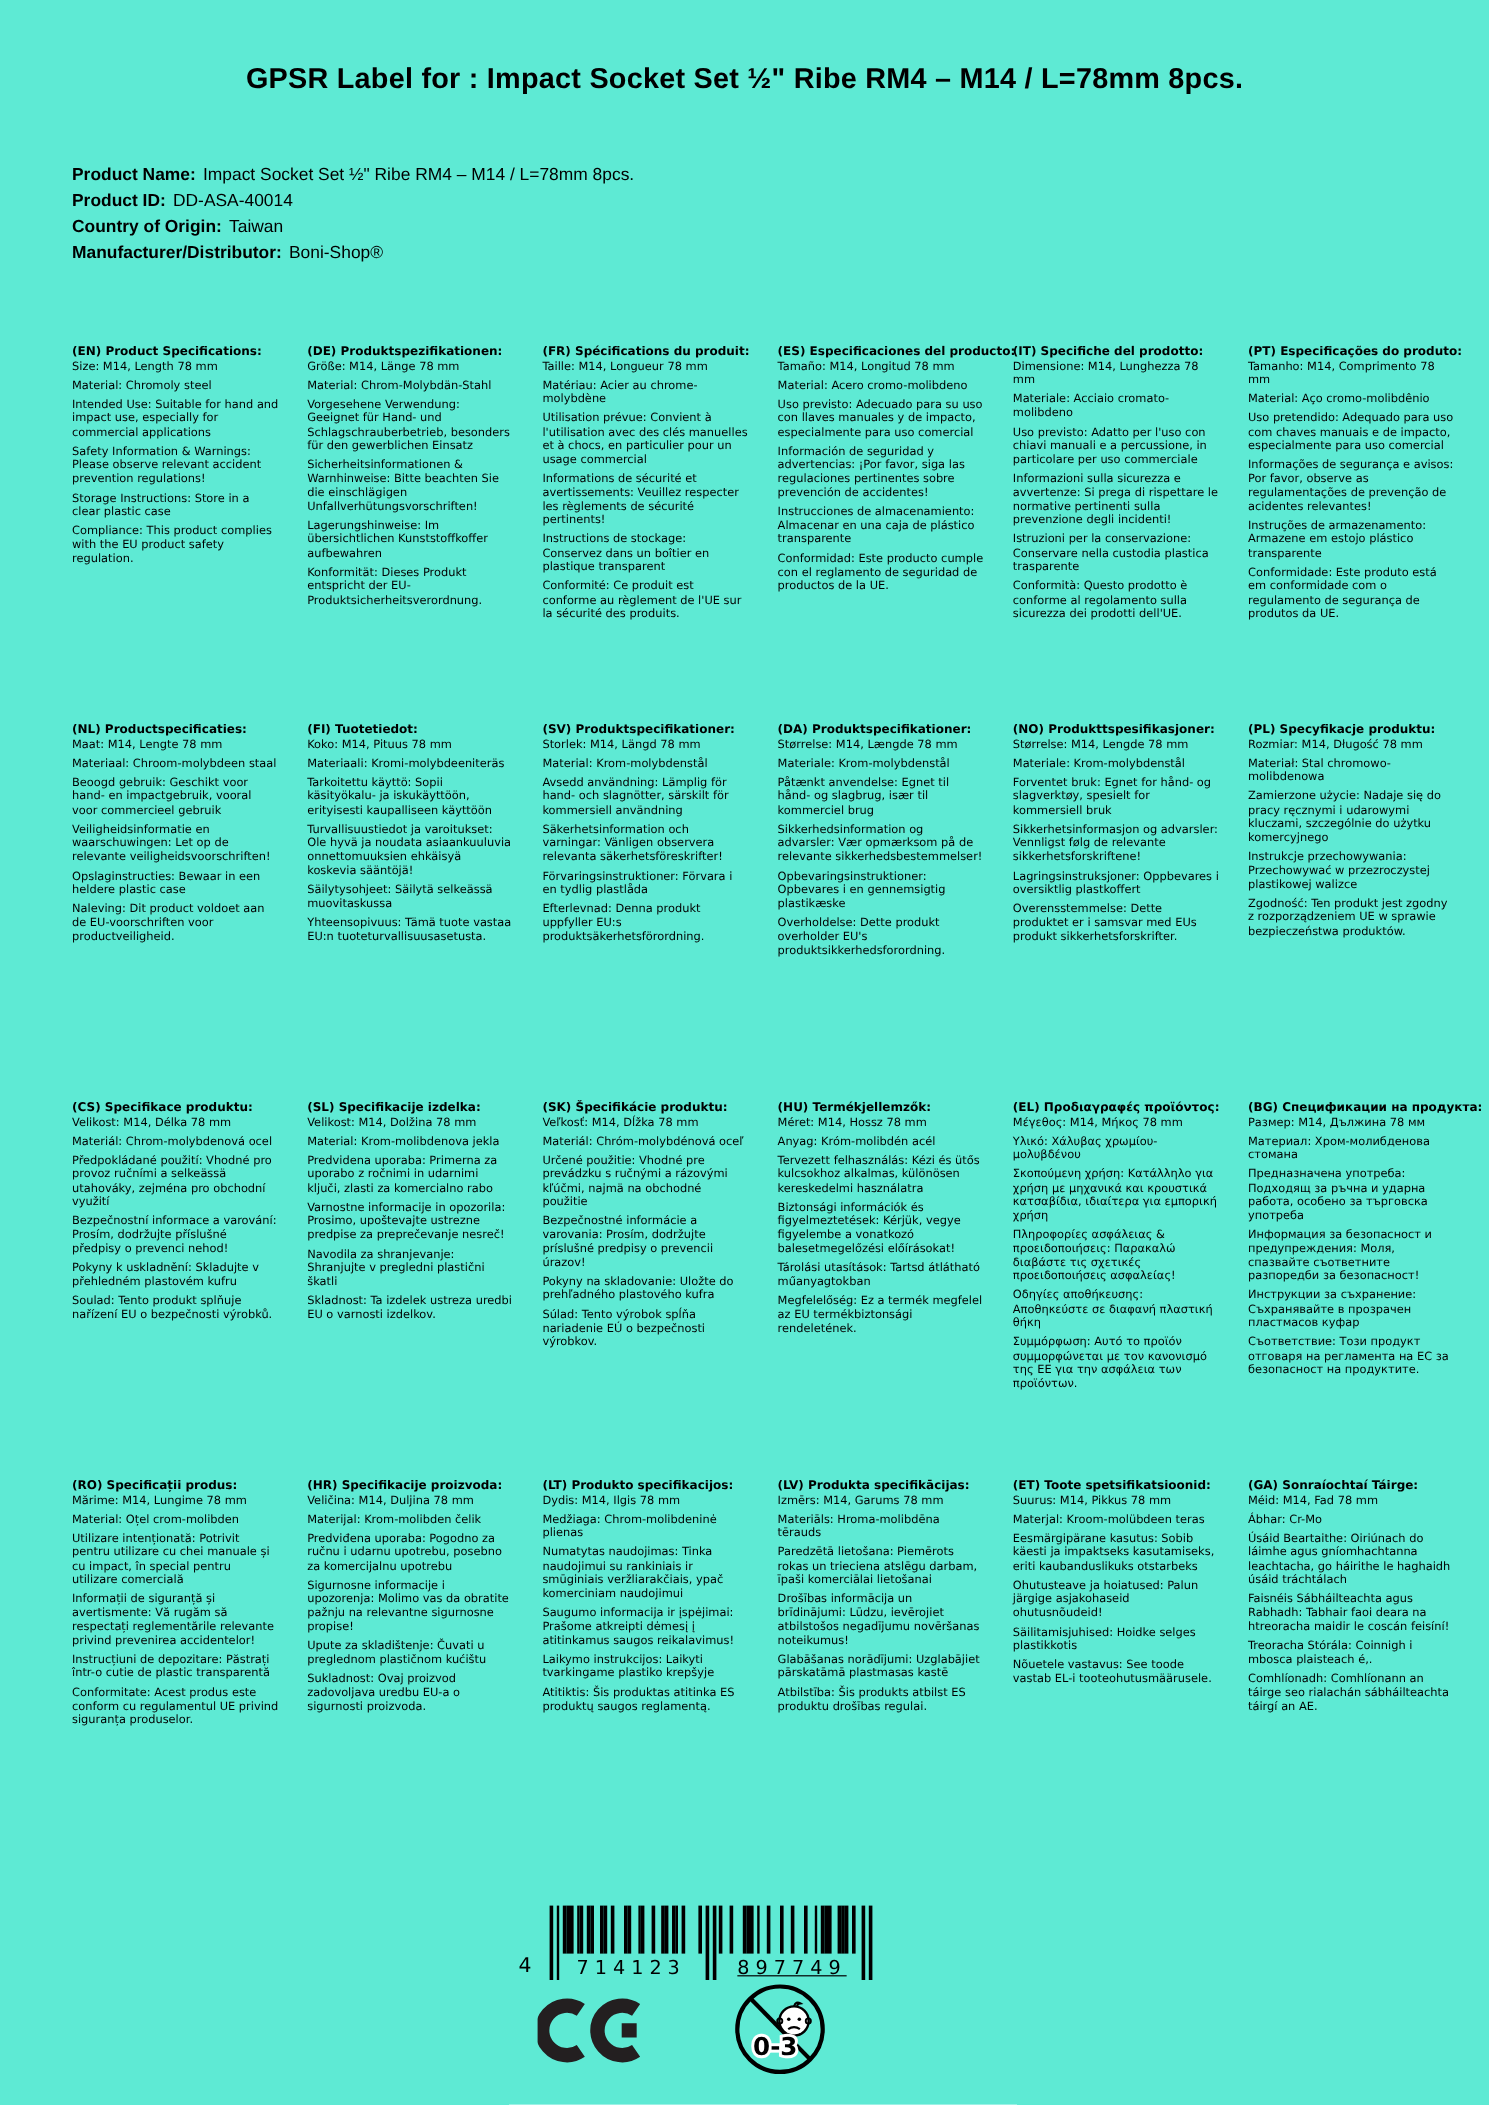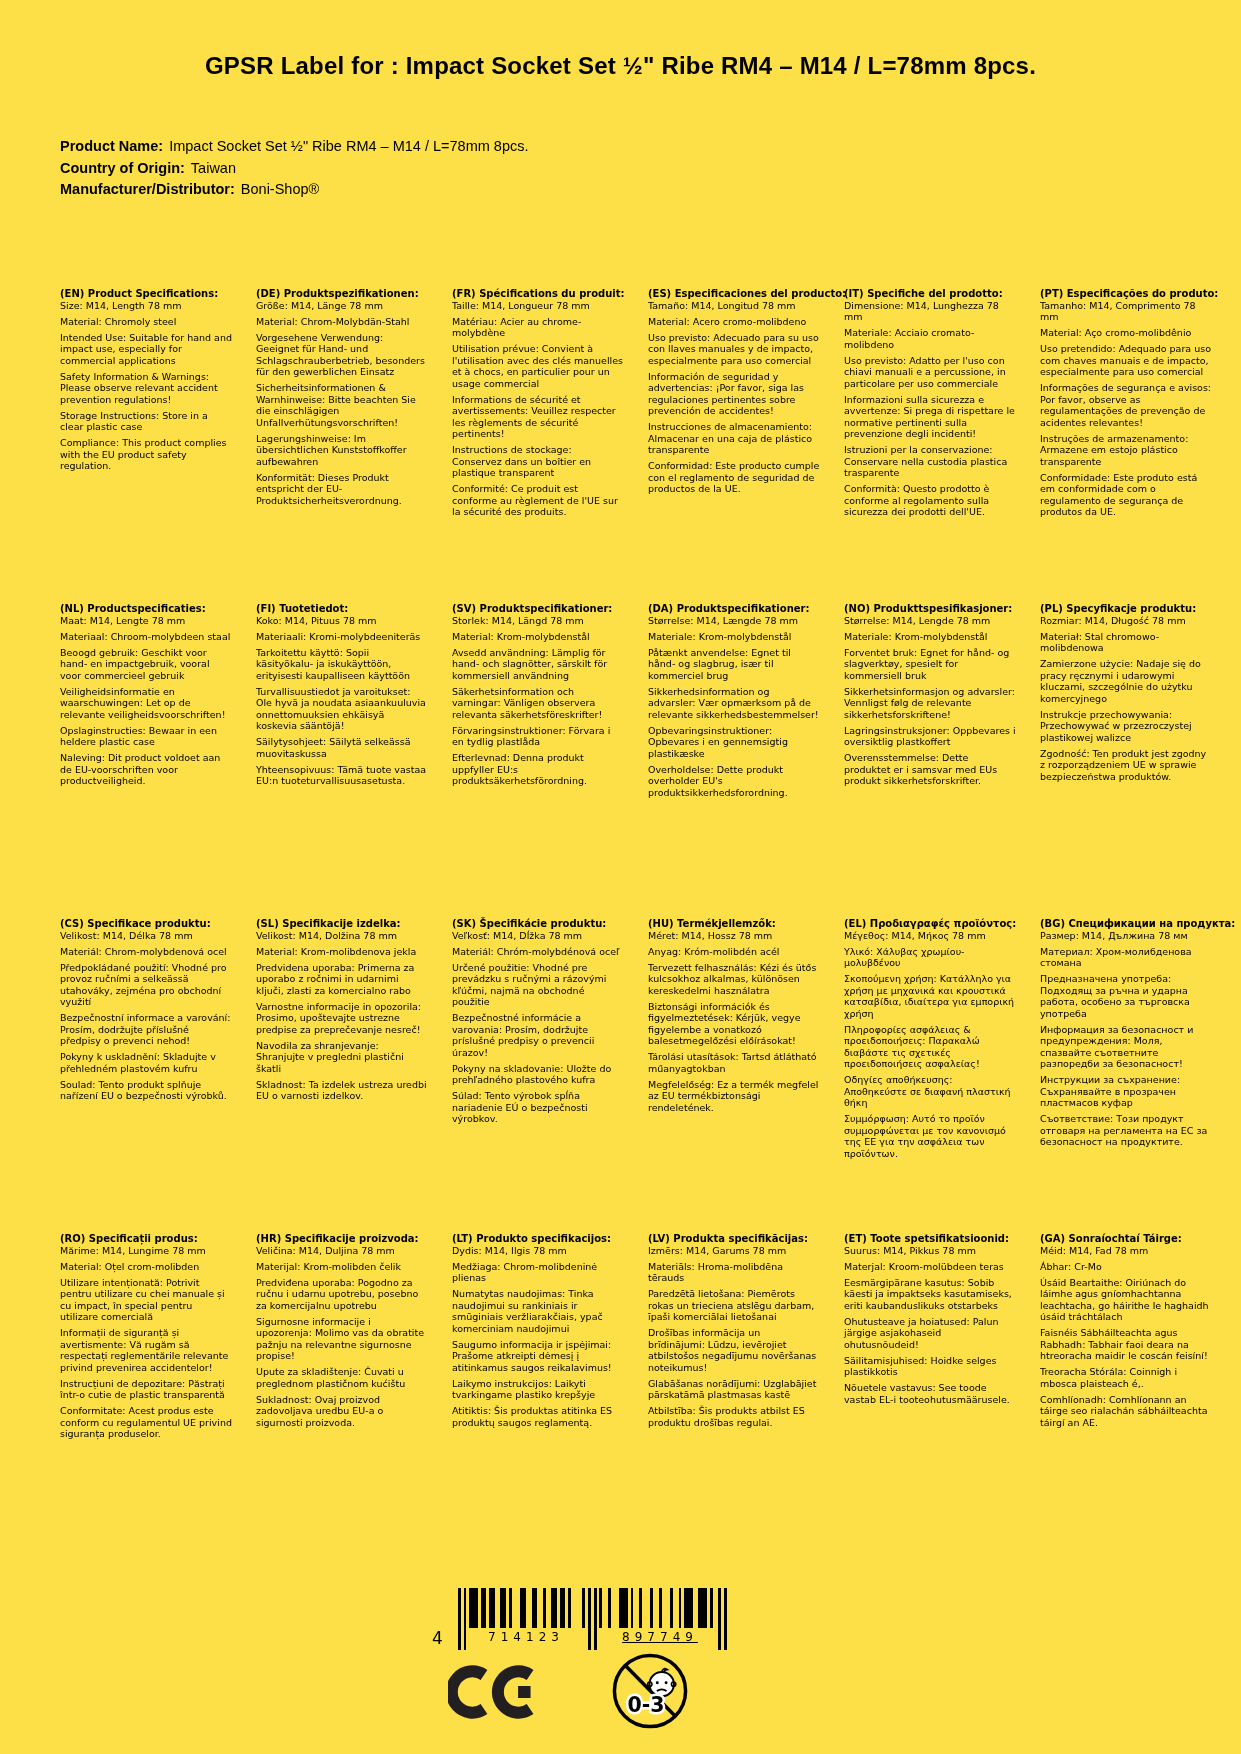--- a/index.html
+++ b/index.html
@@ -1,52 +1,53 @@
 <!DOCTYPE html>
 <html><head>
 <meta charset="utf-8">
 <style>
   html,body{margin:0;padding:0;background:#fff;}
-  .page{position:relative;width:1241px;height:1754px;background:#fde047;color:#000;
+  .page{position:relative;width:1241px;height:1754px;background:#5eead4;color:#000;
         font-family:"DejaVu Sans",sans-serif;overflow:hidden;}
   .title{position:absolute;top:52px;left:0;width:100%;text-align:center;
          font-family:"Liberation Sans",sans-serif;font-weight:bold;font-size:24px;letter-spacing:.2px;}
   .info{position:absolute;top:136px;left:60px;right:40px;
         font-family:"Liberation Sans",sans-serif;font-size:14.5px;line-height:21.5px;}
   .info-label{font-weight:bold;margin-right:6px;margin-top:20px;}
   .specs{position:absolute;top:288px;left:60px;display:grid;
          grid-template-columns:repeat(6,172px);column-gap:24px;grid-auto-rows:315px;}
   .spec-block{font-size:9.5px;line-height:11.5px;}
   .spec-header{margin:0;font-size:10px;font-weight:bold;white-space:nowrap;overflow:visible;}
   .spec-par{margin:0 0 4.5px 0;}
   
   .barcode-wrap{position:absolute;left:458px;top:1588px;width:269px;height:66px;}
   .barcode-bars{display:flex;align-items:flex-start;}
   .module{width:2.83px;height:40px;}
   .module.tall{height:62px;}
   .module.bar{background:#000;}
   .barcode-first{position:absolute;left:-26px;top:40px;font-size:17px;}
-  .barcode-digits{position:absolute;top:42px;font-size:12px;letter-spacing:5px;text-align:center;}
+  .barcode-digits{position:absolute;top:42px;font-size:16px;letter-spacing:5px;text-align:center;}
   .bd-left{left:10px;width:116px;}
   .bd-right{left:144px;width:116px;text-decoration:underline;}
   .ce-mark{position:absolute;left:448px;top:1660px;}
   .age-mark{position:absolute;left:611px;top:1652px;}
   .sr-only{position:absolute;width:1px;height:1px;overflow:hidden;clip:rect(0 0 0 0);white-space:nowrap;}
 </style>
 </head>
 <body>
 
 <div class="page">
 
   <div class="title">GPSR Label for : Impact Socket Set ½" Ribe RM4 – M14 / L=78mm 8pcs.</div>
 
   <div class="info">
 
       <div class="info-line"><span class="info-label">Product Name:</span><span class="info-value">Impact Socket Set ½" Ribe RM4 – M14 / L=78mm 8pcs.</span></div>
 
+      <div class="info-line"><span class="info-label">Product ID:</span><span class="info-value">DD-ASA-40014</span></div>
 
       <div class="info-line"><span class="info-label">Country of Origin:</span><span class="info-value">Taiwan</span></div>
 
       <div class="info-line"><span class="info-label">Manufacturer/Distributor:</span><span class="info-value">Boni-Shop®</span></div>
 
     </div>
 
   <div class="specs">
 
       <section class="spec-block">

